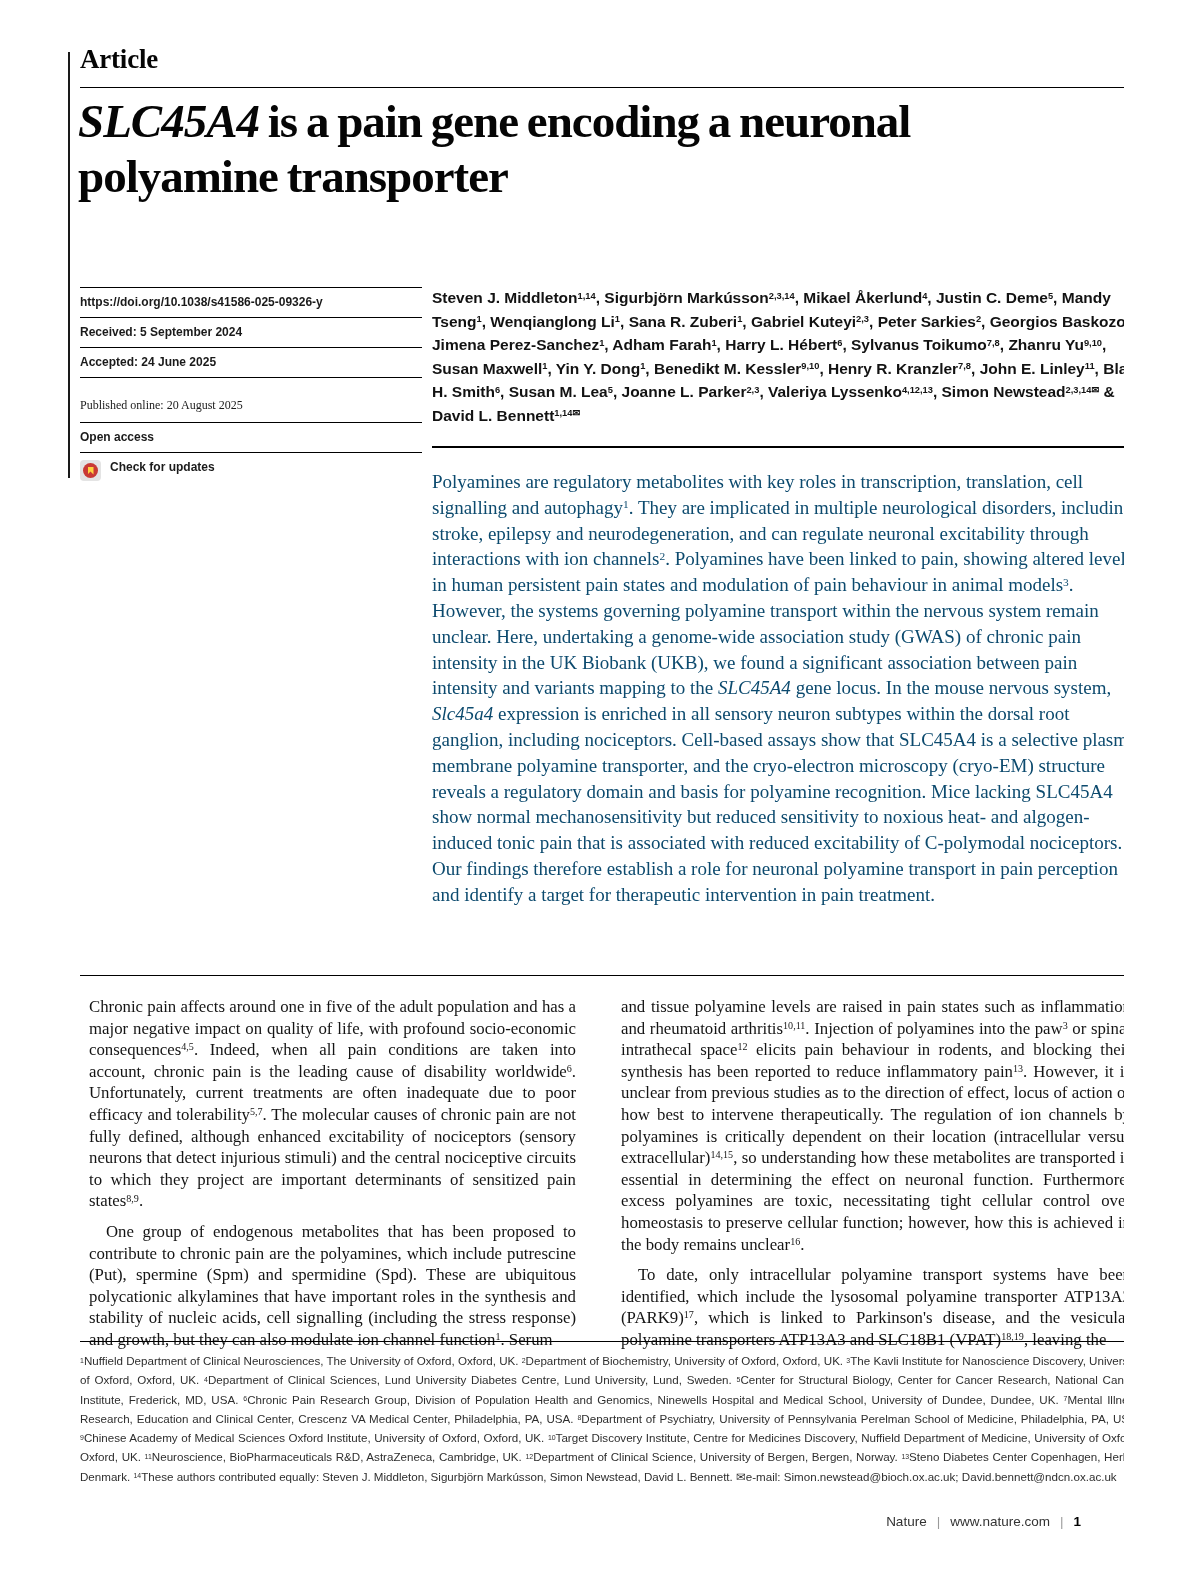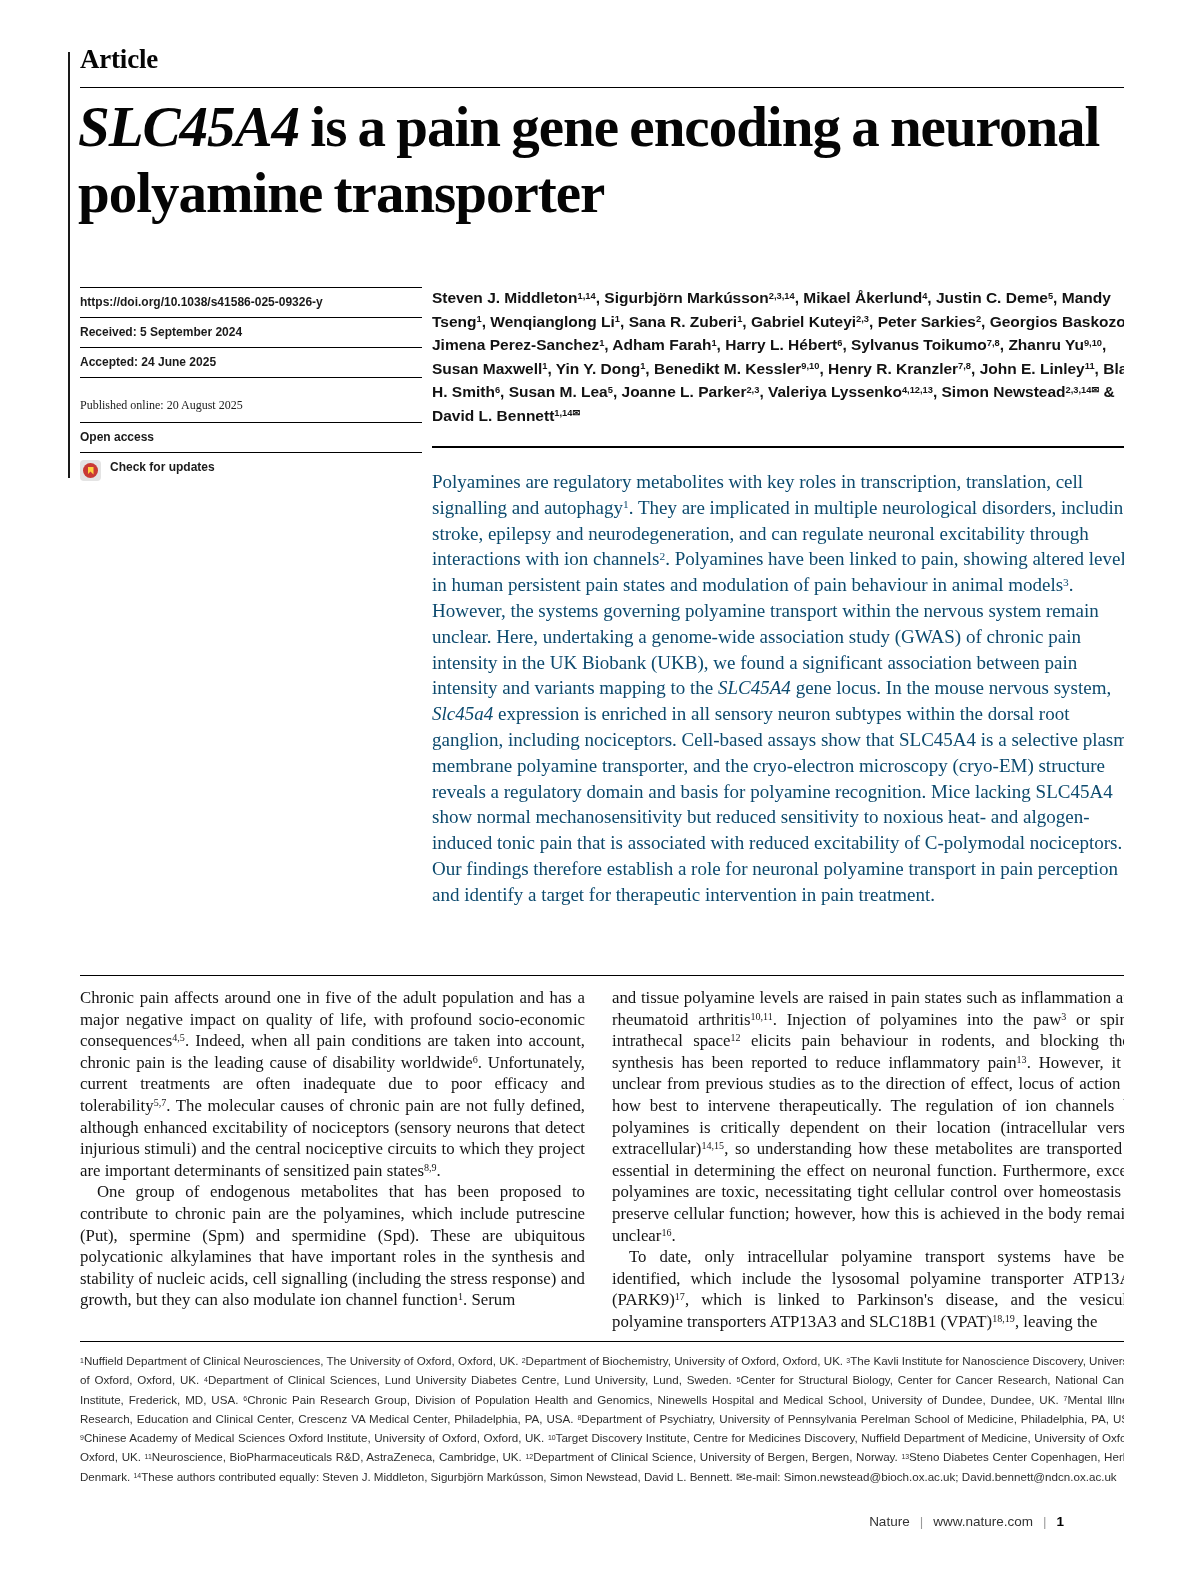--- a/index.html
+++ b/index.html
@@ -8,21 +8,21 @@
   .it{font-style:italic}
   sup{font-size:60%;line-height:0;position:relative;top:-0.48em;vertical-align:baseline;font-style:normal}
 
   .left-rule{position:absolute;left:68px;top:52px;width:2px;height:426px;background:#1a1a1a}
 
   .kicker{position:absolute;left:80px;top:44px;font-family:"Liberation Serif",serif;
           font-weight:700;font-size:27px;color:#050505;letter-spacing:-0.2px}
   .kicker-rule{position:absolute;left:80px;top:87px;width:1060px;border-top:1px solid #000}
 
   .title{position:absolute;left:78px;top:94px;width:1070px;font-family:"Liberation Serif",serif;
-         font-weight:700;font-size:57px;line-height:1.16;letter-spacing:-1px;word-spacing:-2px;color:#050505}
+         font-weight:700;font-size:47px;line-height:1.16;letter-spacing:-1px;word-spacing:-2px;color:#050505}
 
   .meta{position:absolute;left:80px;top:287px;width:342px}
   .meta-row{border-top:1px solid #000;padding:7px 0 8px;font-size:12px;font-weight:700;color:#1a1a1a}
   .meta-row.serif{font-family:"Liberation Serif",serif;font-weight:400;font-size:12px;padding:20px 0 9px}
   .meta-row.cfu{display:flex;align-items:flex-start;gap:9px}
   .cfu-icon{width:21px;height:21px;background:#e4e4e4;border-radius:4px;display:inline-flex;
             align-items:center;justify-content:center;flex:0 0 auto}
   .cfu-circle{width:15px;height:15px;background:#c93a35;border-radius:50%;display:flex;
               align-items:center;justify-content:center}
   .cfu-mark{width:6px;height:8px;background:#ffd23f;clip-path:polygon(0 0,100% 0,100% 100%,50% 62%,0 100%)}
@@ -34,29 +34,29 @@
   .abstract{position:absolute;left:432px;top:446px;width:708px;border-top:2px solid #000;
             padding-top:21px;font-family:"Liberation Serif",serif;font-size:19px;
             line-height:25.8px;color:#0c4a6e}
 
   .body-rule{position:absolute;left:80px;top:975px;width:1060px;border-top:1.5px solid #000}
   .body{position:absolute;left:80px;top:987px;width:1060px;display:flex;gap:27px}
   .col{font-family:"Liberation Serif",serif;font-size:16.8px;line-height:21.6px;
        text-align:justify;color:#141414}
   .col-left{width:505px}
   .col-right{width:528px}
-  .col p{margin:0}
+  .col p{margin:9px}
   .col p.indent{text-indent:17px}
 
   .fn-rule{position:absolute;left:80px;top:1341px;width:1060px;border-top:1px solid #000}
   .footnotes{position:absolute;left:80px;top:1351px;width:1060px;font-size:11.6px;
              line-height:19.3px;color:#2e2e2e;text-align:justify}
   .footnotes sup{top:-0.35em}
 
-  .footer{position:absolute;right:60px;top:1514px;font-size:13.5px;color:#333;
+  .footer{position:absolute;right:43px;top:1514px;font-size:13.5px;color:#333;
           display:flex;align-items:flex-end}
   .footer .sep{color:#9a9a9a;margin:0 10px;font-weight:400}
   .footer .pagenum{font-weight:700;color:#000}
 </style>
 </head>
 <body>
 
 <div class="page">
 
   <div class="left-rule"></div>

